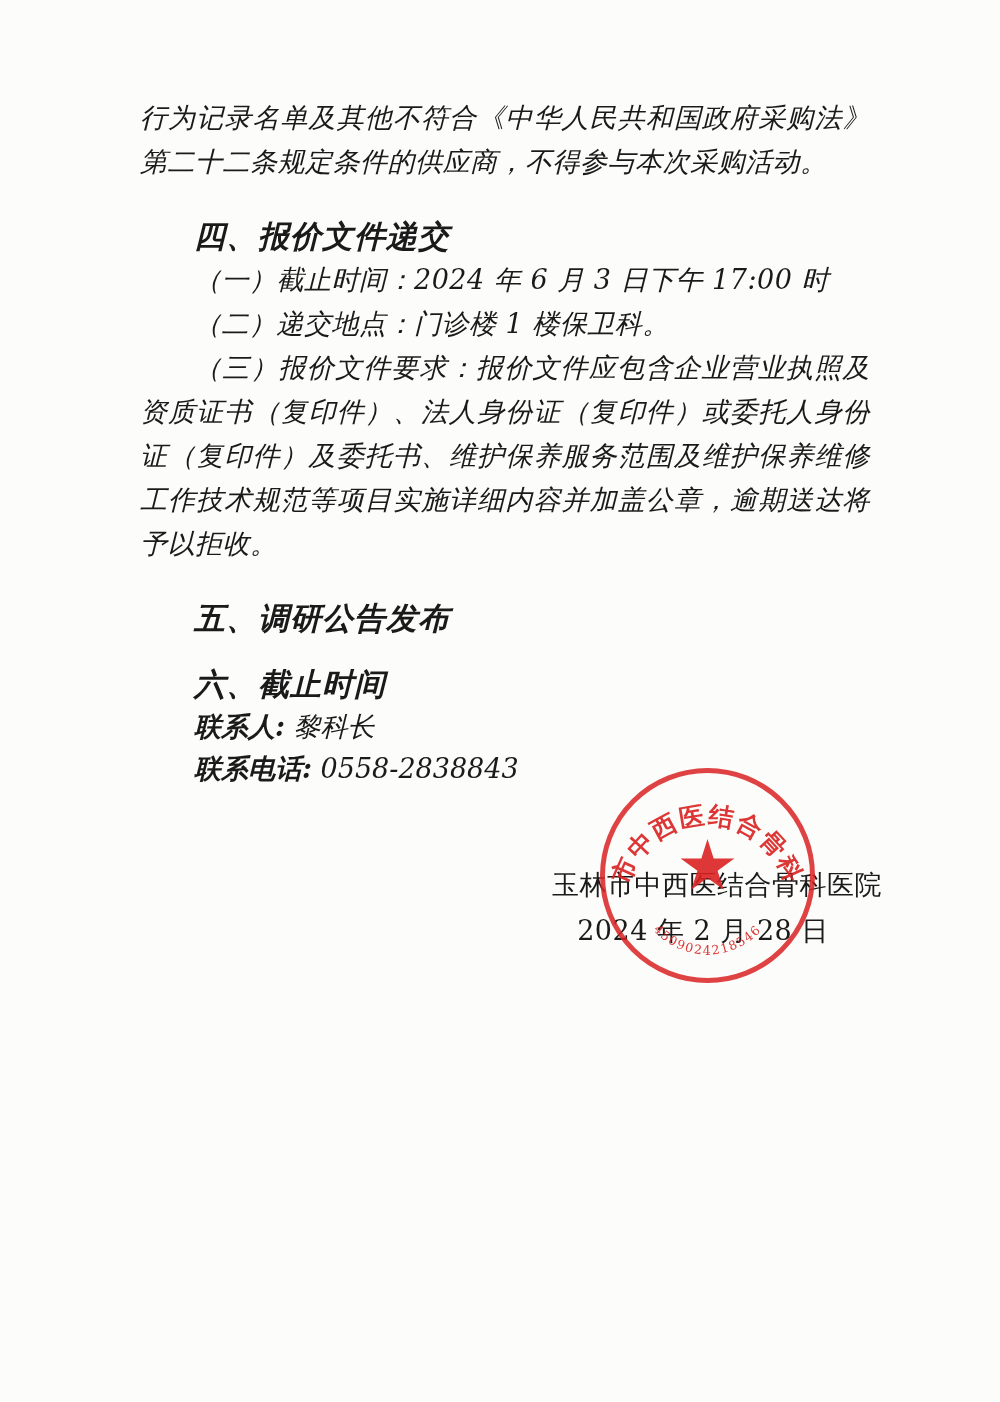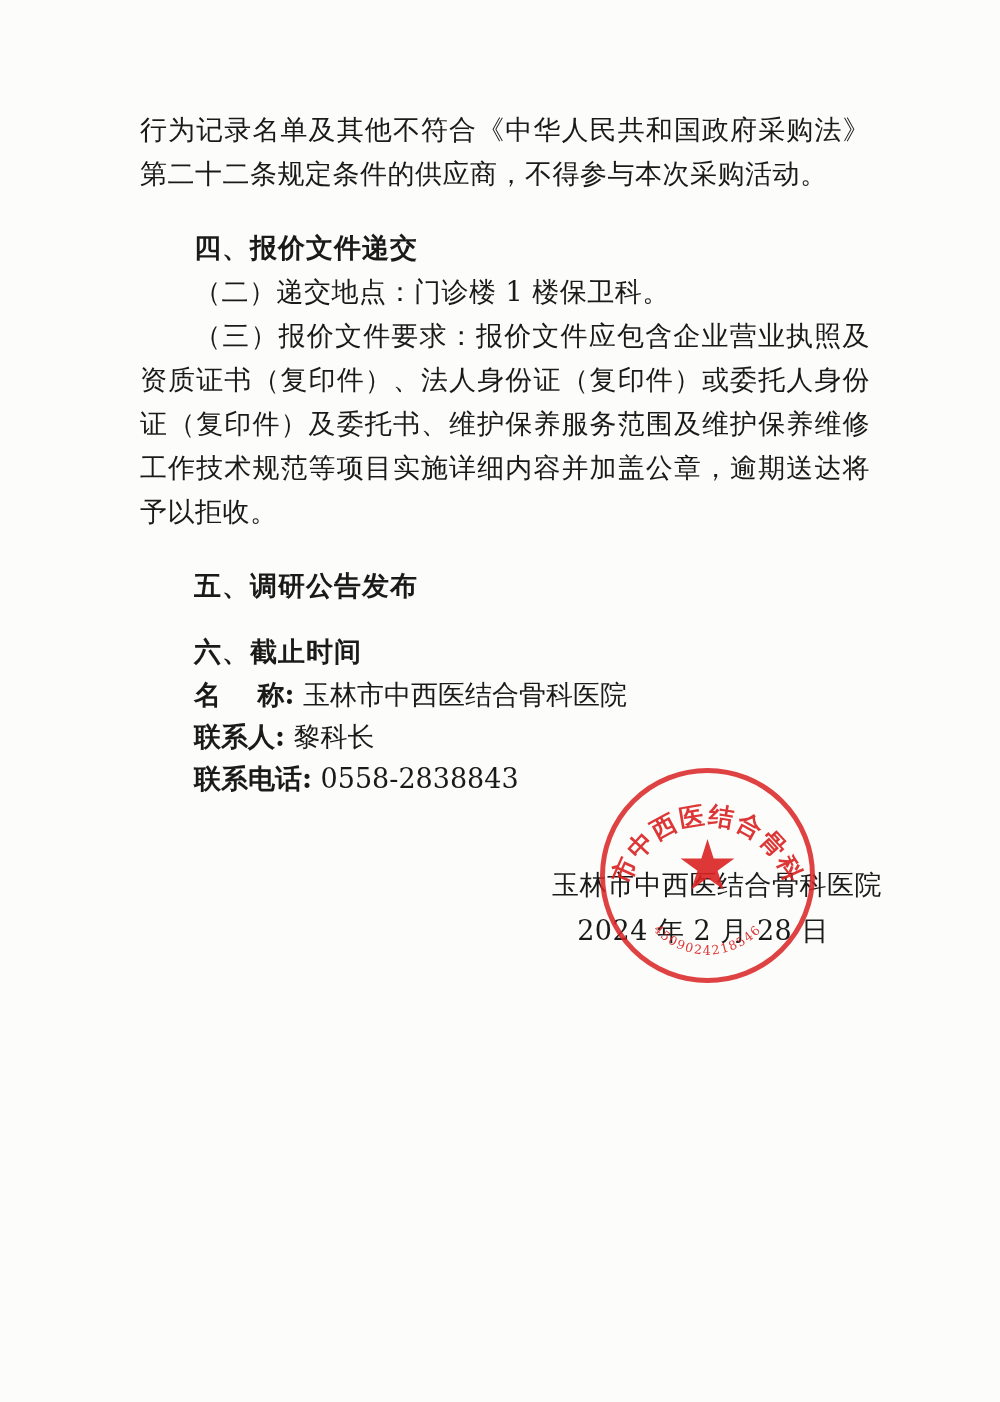--- a/index.html
+++ b/index.html
@@ -16,35 +16,36 @@
     overflow: hidden;
   }
   .page {
     position: absolute;
     inset: 0;
     background: #fcfcfa;
   }
   .content {
     position: absolute;
     left: 140px;
-    top: 108px;
+    top: 96px;
     width: 730px;
+    font-style: italic;
   }
   .para {
     font-size: 27px;
     line-height: 44px;
     letter-spacing: 0.5px;
     text-align: justify;
     margin: 0;
   }
   .indent2 {
     text-indent: 54px;
   }
   .section-head {
-    font-size: 27px;
+    font-size: 31px;
     line-height: 44px;
     font-weight: bold;
     margin: 0;
     text-indent: 54px;
     letter-spacing: 1px;
   }
   .gap-lg { height: 30px; }
   .gap-md { height: 22px; }
 
   .contact-line {
@@ -126,32 +127,32 @@
 
 <div class="page">
 
   <div class="content">
 
     <p class="para">行为记录名单及其他不符合《中华人民共和国政府采购法》第二十二条规定条件的供应商，不得参与本次采购活动。</p>
 
     <div class="gap-lg"></div>
 
     <p class="section-head">四、报价文件递交</p>
+    <p class="para indent2">（一）截止时间：2024 年 6 月 3 日下午 17:00 时</p>
     <p class="para indent2">（二）递交地点：门诊楼 1 楼保卫科。</p>
     <p class="para indent2">（三）报价文件要求：报价文件应包含企业营业执照及资质证书（复印件）、法人身份证（复印件）或委托人身份证（复印件）及委托书、维护保养服务范围及维护保养维修工作技术规范等项目实施详细内容并加盖公章，逾期送达将予以拒收。</p>
 
     <div class="gap-lg"></div>
 
     <p class="section-head">五、调研公告发布</p>
 
     <div class="gap-md"></div>
 
     <p class="section-head">六、截止时间</p>
 
-    <p class="contact-line"><span class="contact-label">名　 称:</span> <span>玉林市中西医结合骨科医院</span></p>
     <p class="contact-line"><span class="contact-label">联系人:</span> <span>黎科长</span></p>
     <p class="contact-line"><span class="contact-label">联系电话:</span> <span>0558-2838843</span></p>
 
   </div>
 
   <div class="signature">
     <span>玉林市中西医结合骨科医院</span>
     <span class="sig-date">2024 年 2 月 28 日</span>
   </div>
 

